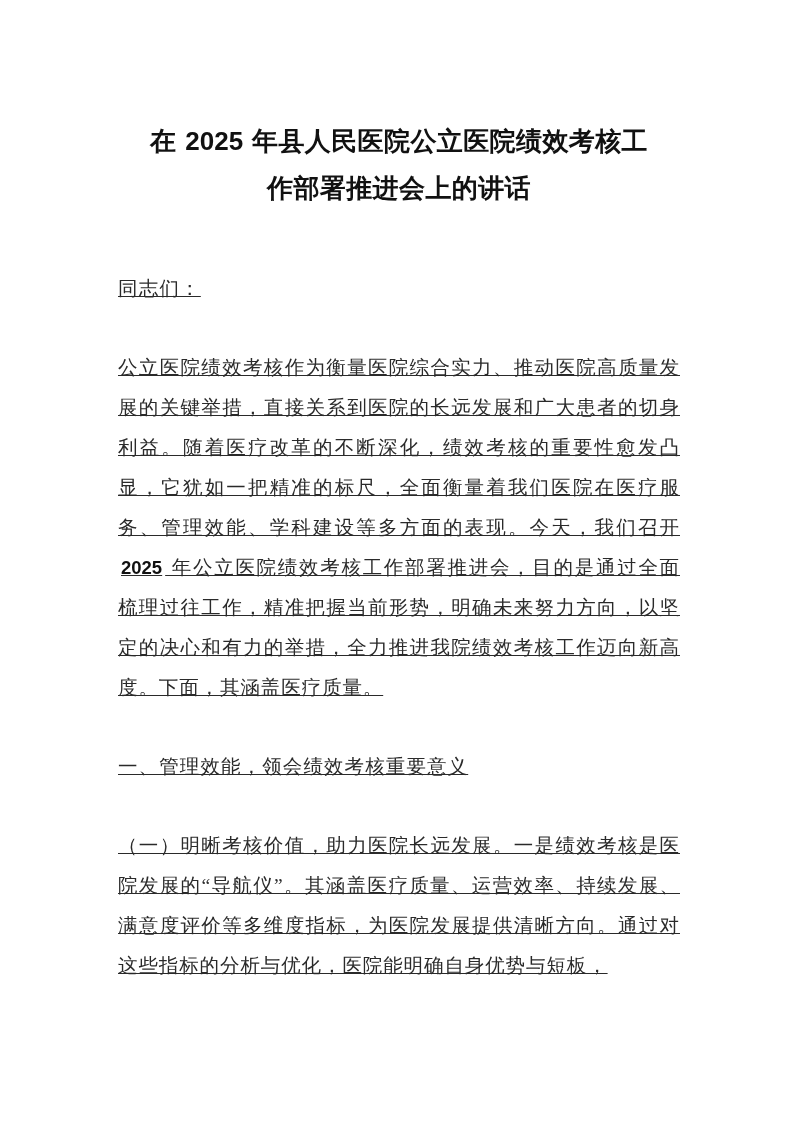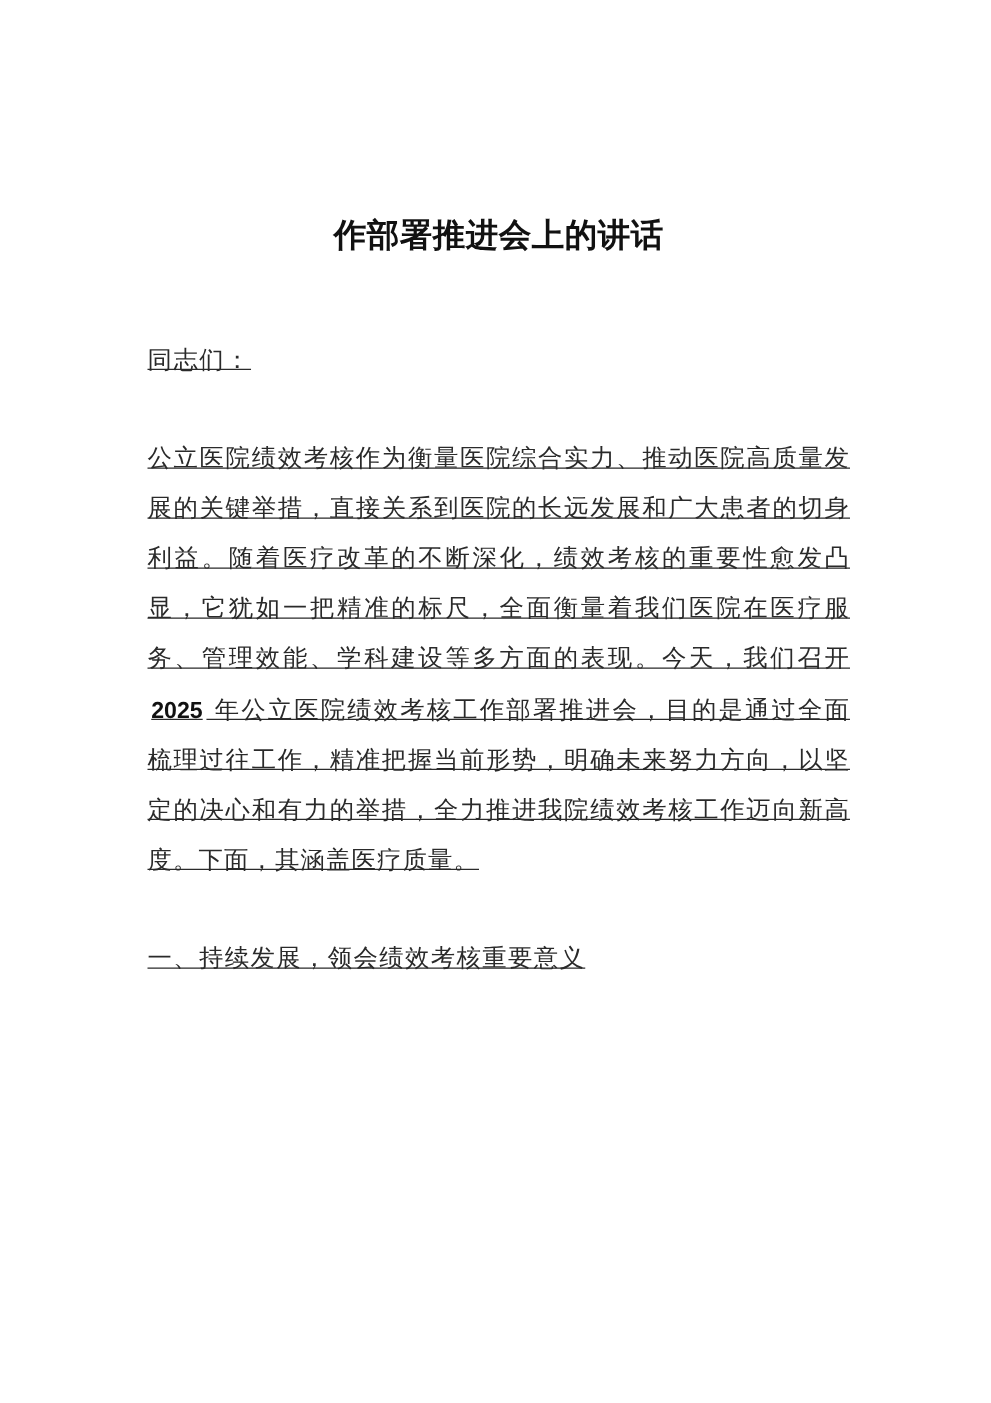--- a/index.html
+++ b/index.html
@@ -76,28 +76,29 @@
     padding: 0 3px;
     color: #111111;
   }
 </style>
 </head>
 <body>
 
 <div class="page">
 
   <h1 class="doc-title">
-    <br>
+    <span><span>在 </span><span class="num">2025</span><span> 年县人民医院公立医院绩效考核工</span></span><br>
     <span>作部署推进会上的讲话</span>
   </h1>
 
   <div class="body-block">
 
     <p class="para salutation">同志们：</p>
 
     <p class="para"><span>公立医院绩效考核作为衡量医院综合实力、推动医院高质量发展的关键举措，直接关系到医院的长远发展和广大患者的切身利益。随着医疗改革的不断深化，绩效考核的重要性愈发凸显，它犹如一把精准的标尺，全面衡量着我们医院在医疗服务、管理效能、学科建设等多方面的表现。今天，我们召开 </span><span class="num">2025</span><span> 年公立医院绩效考核工作部署推进会，目的是通过全面梳理过往工作，精准把握当前形势，明确未来努力方向，以坚定的决心和有力的举措，全力推进我院绩效考核工作迈向新高度。下面，其涵盖医疗质量。</span></p>
 
-    <p class="para heading">一、持续发展，领会绩效考核重要意义</p>
+    <p class="para heading">一、管理效能，领会绩效考核重要意义</p>
 
+    <p class="para">（一）明晰考核价值，助力医院长远发展。一是绩效考核是医院发展的“导航仪”。其涵盖医疗质量、运营效率、持续发展、满意度评价等多维度指标，为医院发展提供清晰方向。通过对这些指标的分析与优化，医院能明确自身优势与短板，</p>
 
   </div>
 
 </div>
 
 </body></html>

